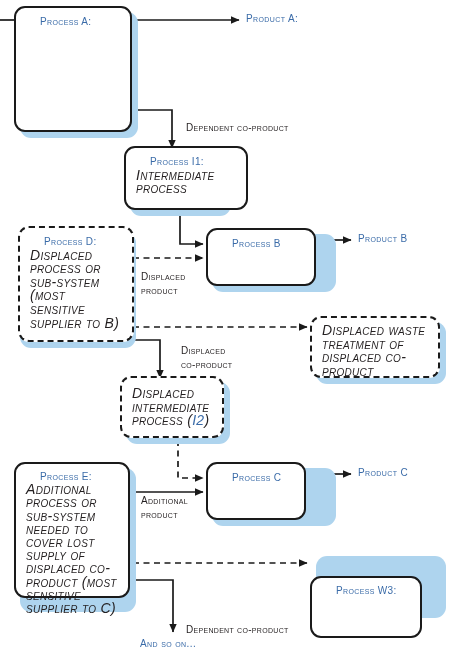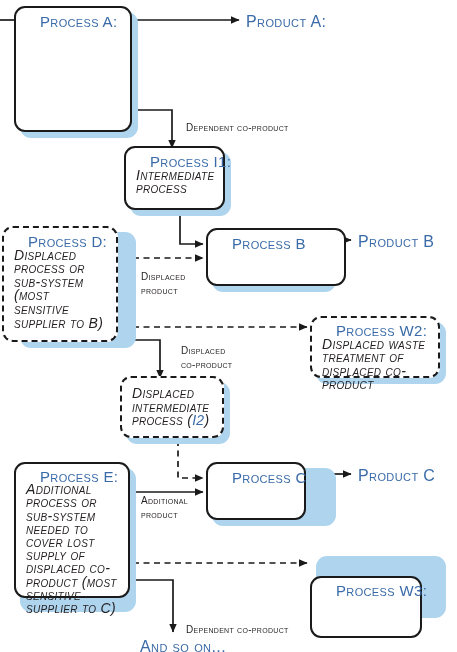--- a/index.html
+++ b/index.html
@@ -46,21 +46,21 @@
     border-radius: 11px;
     z-index: 1;
   }
   .node-text {
     padding: 7px 9px 0 10px;
     line-height: 13.6px;
   }
   .node-title {
     display: block;
     color: #3a6ba8;
-    font-size: 15px;
+    font-size: 10px;
     font-variant: small-caps;
     letter-spacing: 0.35px;
     white-space: nowrap;
     padding-left: 14px;
   }
   .node-body {
     display: block;
     color: #231f20;
     font-size: 14px;
     font-variant: small-caps;
@@ -78,21 +78,21 @@
     font-size: 10px;
     font-variant: small-caps;
     letter-spacing: 0.3px;
     line-height: 13.5px;
     z-index: 4;
     white-space: pre-line;
   }
   .product-label {
     position: absolute;
     color: #3a6ba8;
-    font-size: 16px;
+    font-size: 10px;
     font-variant: small-caps;
     letter-spacing: 0.4px;
     z-index: 4;
     white-space: nowrap;
   }
 </style>
 </head>
 <body>
 
 <div id="diagram-root">
@@ -145,43 +145,42 @@
       <path d="M332,474 L351,474" marker-end="url(#ah)"></path>
     </g>
   </svg>
 
   <div class="node" style="left:14px; top:6px; width:118px; height:126px;">
     <div class="node-text">
       <span class="node-title">Process A:</span>
     </div>
   </div>
 
-  <div class="node" style="left:124px; top:146px; width:101px; height:64px;">
+  <div class="node" style="left:124px; top:146px; width:124px; height:64px;">
     <div class="node-text">
       <span class="node-title">Process I1:</span>
       <span class="node-body">Intermediate process</span>
     </div>
   </div>
 
-  <div class="node dashed" style="left:2px; top:226px; width:116px; height:116px;">
+  <div class="node dashed" style="left:18px; top:226px; width:116px; height:116px;">
     <div class="node-text">
       <span class="node-title">Process D:</span>
       <span class="node-body">Displaced process or sub-system (most sensitive supplier to B)</span>
     </div>
   </div>
 
-  <div class="node" style="left:206px; top:228px; width:140px; height:58px;">
+  <div class="node" style="left:206px; top:228px; width:110px; height:58px;">
     <div class="node-text">
       <span class="node-title">Process B</span>
     </div>
   </div>
 
   <div class="node dashed" style="left:310px; top:316px; width:130px; height:62px;">
     <div class="node-text" style="padding-top:6px;">
-      <span class="node-title">Process W2:</span>
       <span class="node-body">Displaced waste treatment of displaced co-product</span>
     </div>
   </div>
 
   <div class="node dashed" style="left:120px; top:376px; width:104px; height:62px;">
     <div class="node-text" style="padding-top:9px;">
       <span class="node-body"><span>Displaced intermediate process (</span><span class="accent">I2</span><span>)</span></span>
     </div>
   </div>
 

